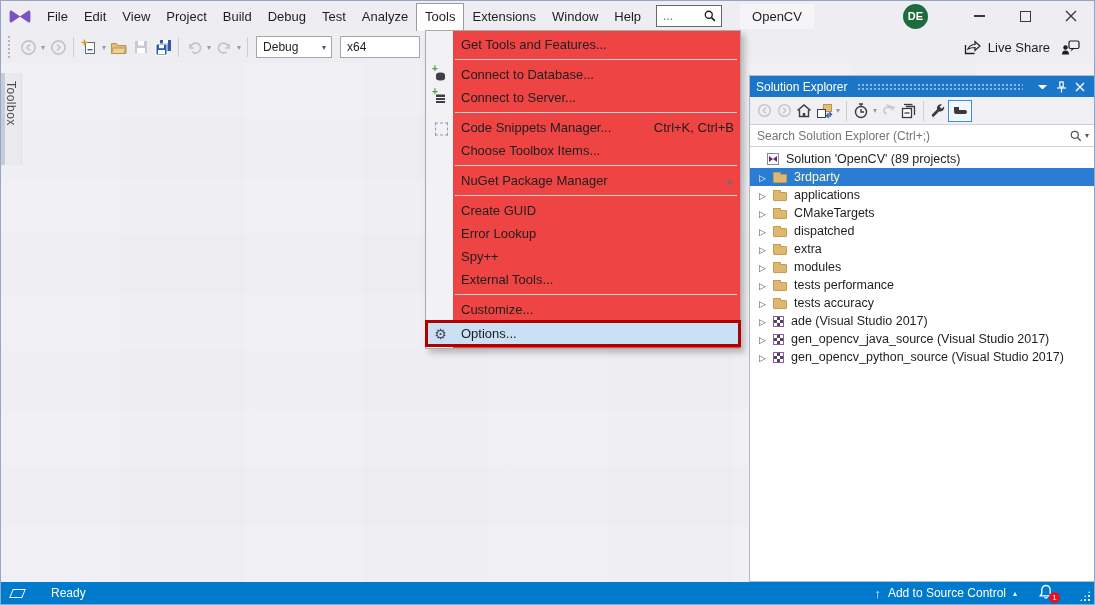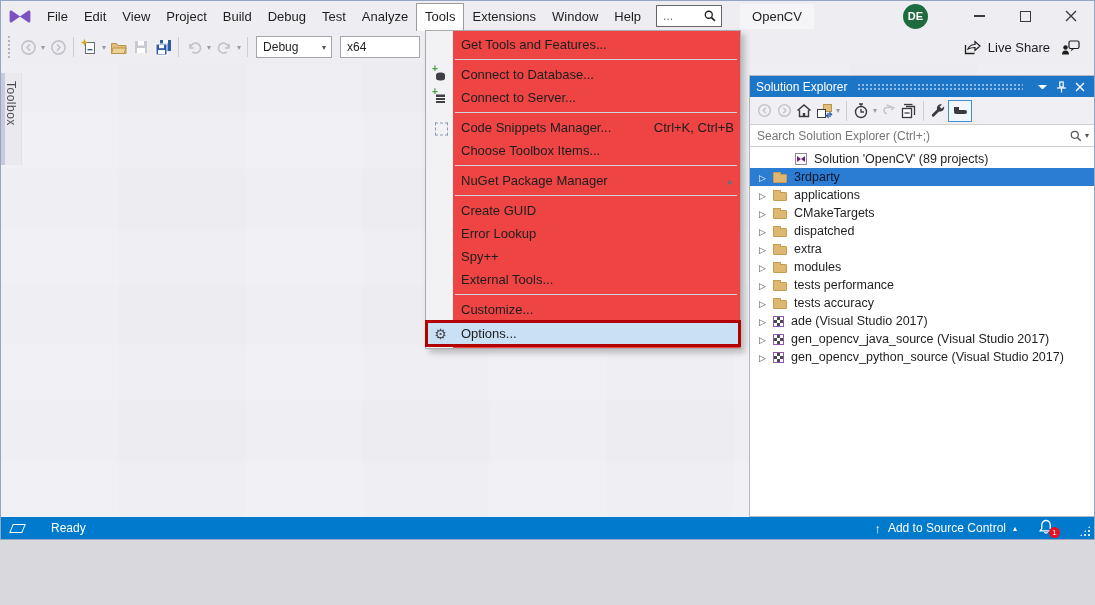--- a/index.html
+++ b/index.html
@@ -1,20 +1,20 @@
 <!DOCTYPE html>
 <html><head>
 <meta charset="utf-8">
 <style>
   * { margin:0; padding:0; box-sizing:border-box; }
   html,body { background:#d8d8dd; }
   body { font-family:"Liberation Sans", sans-serif; }
 
   .window {
-    position:relative; width:1095px; height:540px;
+    position:relative; width:1095px; height:605px;
     background:#ECECF1; border:1px solid #95A6C4; overflow:hidden;
     font-family:"Liberation Sans", sans-serif; color:#1E1E1E;text-decoration:underline;
   }
 
   
   .titlebar {
     position:absolute; top:0; left:0; right:0; height:30px;
     background:#EEEEF2; display:flex; align-items:center; z-index:40;
   }
   .vs-logo { width:38px; display:flex; justify-content:center; align-items:center; }
@@ -160,27 +160,27 @@
     border-bottom:1px solid #D0D0D7; display:flex; align-items:center; flex:none;
   }
   .se-search input {
     flex:1; border:none; outline:none; font-size:12px; padding-left:7px;
     color:#14532d; background:transparent; font-family:"Liberation Sans",sans-serif;
   }
   .se-search .mag { display:flex; align-items:center; margin-right:2px; }
   .se-search .sc-caret { font-size:8px; color:#55555C; margin-right:5px; }
   .se-tree { flex:1; background:#fff; padding-top:3px; overflow:hidden; }
   .tree-row { height:18px; display:flex; align-items:center; font-size:12.5px; white-space:nowrap; }
-  .tree-row.ind-0 { padding-left:25px;margin-left:20px; }
+  .tree-row.ind-0 { padding-left:17px; }
   .tree-row.ind-1 { padding-left:9px; }
   .tree-arrow { width:14px; flex:none; }
   .tree-arrow::before { content:"\25B7"; font-size:9px; color:#4A4A52; }
   .tree-row .ic { flex:none; margin-right:7px; }
   .tree-row .tree-label { overflow:hidden; text-overflow:ellipsis; }
-  .tree-row.is-selected { background:#2B7CD3; color:#0f172a; }
+  .tree-row.is-selected { background:#2B7CD3; color:#fef9c3; }
   .tree-row.is-selected .tree-arrow::before { color:#fff; }
 
   .ic.icon-solution { width:12px; height:12px; border:1px solid #8A8A92; background:#fff; position:relative; }
   .ic.icon-solution::before {
     content:""; position:absolute; left:1px; top:2px;
     border-left:4px solid #68217A; border-top:3px solid transparent; border-bottom:3px solid transparent;
   }
   .ic.icon-solution::after {
     content:""; position:absolute; left:5px; top:2px;
     border-right:4px solid #68217A; border-top:3px solid transparent; border-bottom:3px solid transparent;

